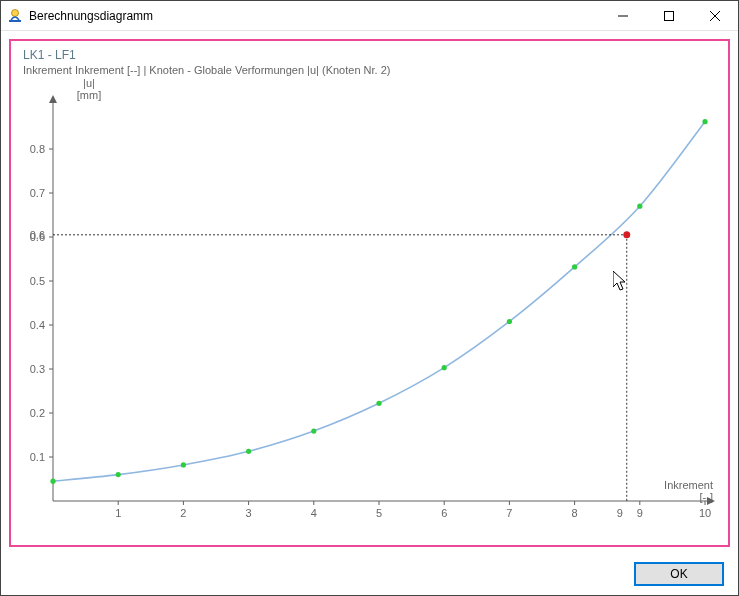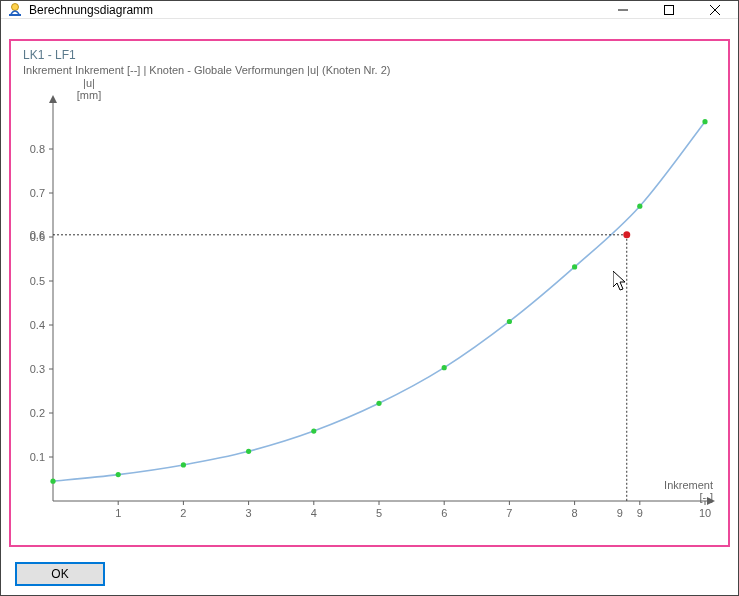--- a/index.html
+++ b/index.html
@@ -12,21 +12,21 @@
   }
   .window {
     width: 739px;
     height: 596px;
     border: 1px solid #444;
     box-sizing: border-box;
     position: relative;
     background: #fff;
   }
   .titlebar {
-    height: 18px;
+    height: 30px;
     display: flex;
     align-items: center;
     padding: 0 0 0 6px;
     background: #fff;
     border-bottom: 1px solid #e5e5e5;
     box-sizing: border-box;
   }
   .titlebar .app-icon {
     width: 16px; height: 16px;
     margin-right: 6px;
@@ -48,21 +48,21 @@
     left: 8px; right: 8px; top: 38px; bottom: 48px;
     border: 2px solid #ec4899;
     background: #fff;
   }
 
   .footer {
     position: absolute;
     left: 0; right: 0; bottom: 0;
     height: 42px;
     display: flex;
-    justify-content: flex-start;
+    justify-content: flex-end;
     align-items: center;
     padding: 0 14px;
     box-sizing: border-box;
   }
   .ok-btn {
     width: 90px;
     height: 24px;
     border: 2px solid #0078d7;
     background: #e1e1e1;
     font-size: 12px;

